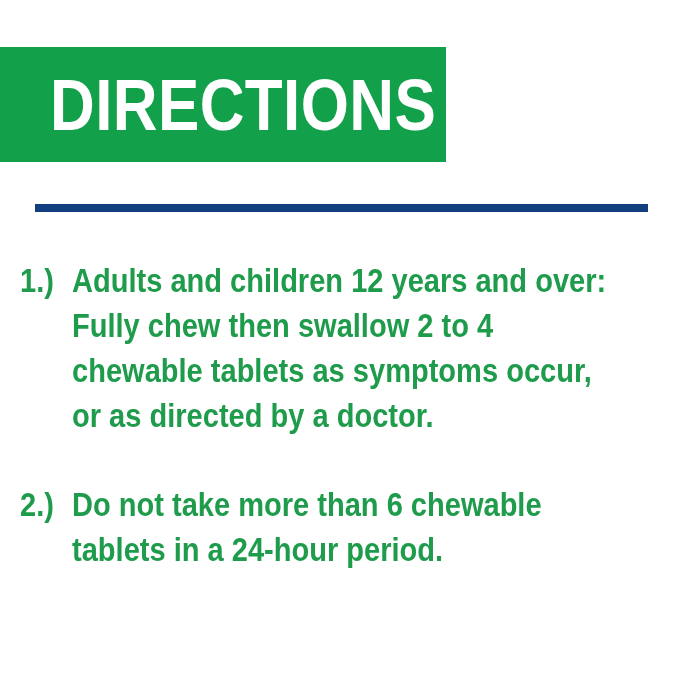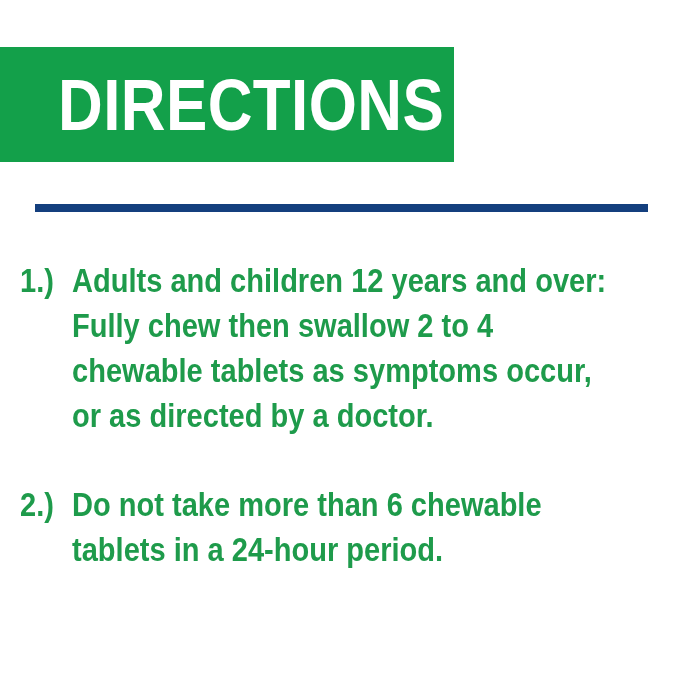--- a/index.html
+++ b/index.html
@@ -26,21 +26,20 @@
   
   .header-banner {
     position: absolute;
     left: 0;
     top: 47px;
     width: 446px;
     height: 115px;
     background: #13a04a;
     display: flex;
     align-items: center;
-    padding-left: 8px;
   }
 
   .header-title {
     color: #ffffff;
     font-family: "Liberation Sans Narrow", "Liberation Sans", sans-serif;
     font-weight: 700;
     font-size: 72px;
     line-height: 72px;
     letter-spacing: 0.5px;
     margin-left: 50px;

